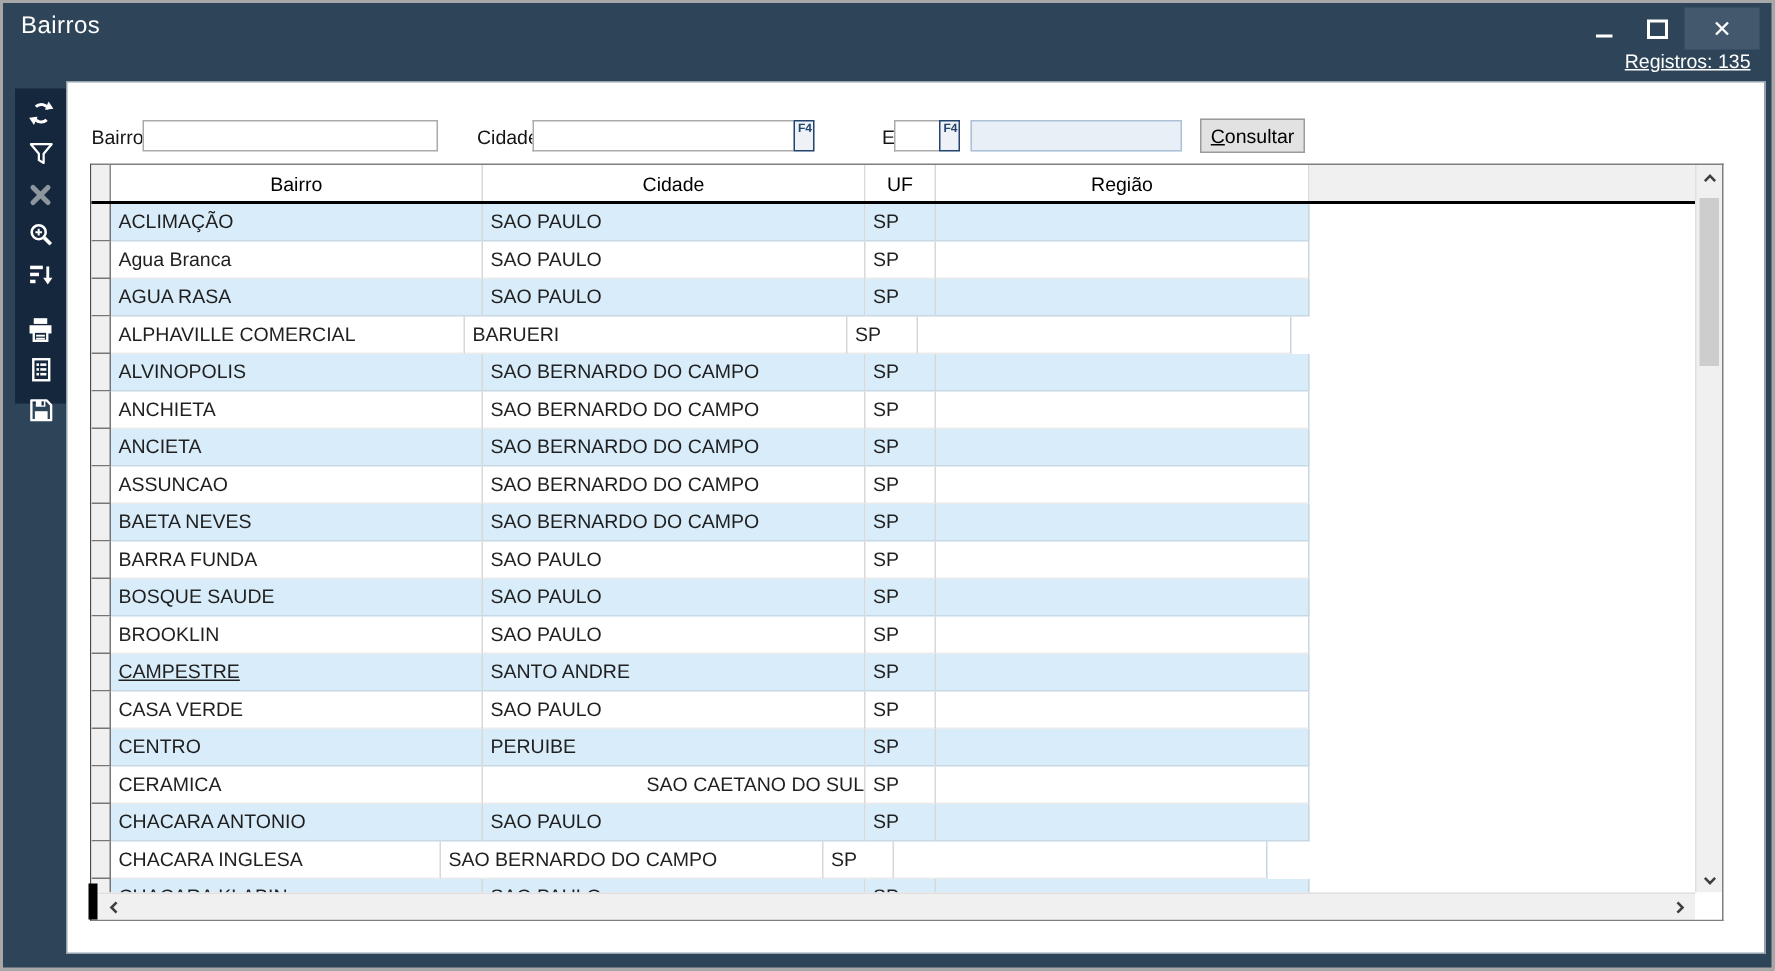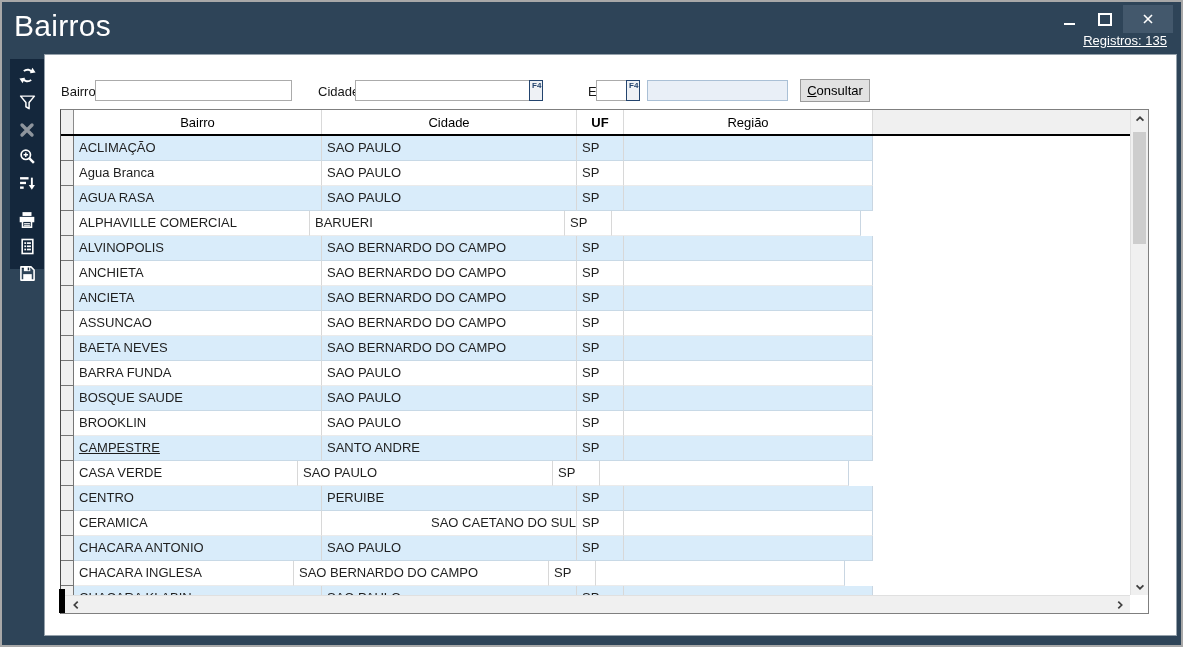--- a/index.html
+++ b/index.html
@@ -1,20 +1,20 @@
 <!DOCTYPE html>
 <html><head>
 <meta charset="utf-8">
 <style>
   html,body{margin:0;padding:0;}
   body{width:1183px;height:647px;font-family:"Liberation Sans",sans-serif;-webkit-font-smoothing:antialiased;}
   .window{position:relative;width:1183px;height:647px;background:#2e4458;border:2px solid #a8a8a8;box-sizing:border-box;overflow:hidden;}
 
   
-  .title{position:absolute;left:12px;top:7px;color:#ffffff;font-size:30px;font-weight:400;letter-spacing:.3px;}
+  .title{position:absolute;left:12px;top:7px;color:#ffffff;font-size:16px;font-weight:400;letter-spacing:.3px;}
   .win-controls{position:absolute;top:3px;right:8px;display:flex;height:28px;align-items:stretch;}
   .win-btn{width:36px;display:flex;align-items:center;justify-content:center;cursor:pointer;}
   .win-btn.close{width:50px;background:#43586c;}
   .glyph-min{width:11px;height:2px;background:#fff;margin-top:10px;}
   .glyph-max{width:10px;height:9px;border:2px solid #fff;}
   .registros{position:absolute;top:31px;right:14px;color:#ffffff;font-size:13px;text-decoration:underline;cursor:pointer;}
 
   
   .sidebar{position:absolute;left:8px;top:57px;width:34px;height:210px;background:#14273c;display:flex;flex-direction:column;align-items:center;padding-top:3px;box-sizing:border-box;}
   .icon-btn{width:26px;height:27px;display:flex;align-items:center;justify-content:center;color:#ffffff;cursor:pointer;flex:0 0 auto;}
@@ -168,21 +168,21 @@
     <div class="btn-consultar" style="left:755px;width:70px;">
       <span>Consultar</span>
     </div>
 
     <div class="grid">
 
       <div class="grid-header">
         <div class="hcell sel" style="width:13px;"></div>
         <div class="hcell" style="width:248px;">Bairro</div>
         <div class="hcell" style="width:255px;">Cidade</div>
-        <div class="hcell" style="width:47px;font-weight:bold;">UF</div>
+        <div class="hcell" style="width:47px;">UF</div>
         <div class="hcell" style="width:249px;">Região</div>
         <div class="hcell filler"></div>
       </div>
 
       <div class="grid-body">
           <div class="grow alt">
           <div class="selcell" style="width:13px;"></div>
           <div class="cell" style="width:248px;">ACLIMAÇÃO</div>
           <div class="cell" style="width:255px;">SAO PAULO</div>
           <div class="cell" style="width:47px;">SP</div>
@@ -267,21 +267,21 @@
         </div>
           <div class="grow alt">
           <div class="selcell" style="width:13px;"></div>
           <div class="cell" style="width:248px;text-decoration:underline;">CAMPESTRE</div>
           <div class="cell" style="width:255px;">SANTO ANDRE</div>
           <div class="cell" style="width:47px;">SP</div>
           <div class="cell" style="width:249px;border-right:1px solid #c9d6e2;"></div>
         </div>
           <div class="grow">
           <div class="selcell" style="width:13px;"></div>
-          <div class="cell" style="width:224px;">CASA VERDE</div>
+          <div class="cell" style="width:248px;">CASA VERDE</div>
           <div class="cell" style="width:255px;">SAO PAULO</div>
           <div class="cell" style="width:47px;">SP</div>
           <div class="cell" style="width:249px;border-right:1px solid #c9d6e2;"></div>
         </div>
           <div class="grow alt">
           <div class="selcell" style="width:13px;"></div>
           <div class="cell" style="width:248px;">CENTRO</div>
           <div class="cell" style="width:255px;">PERUIBE</div>
           <div class="cell" style="width:47px;">SP</div>
           <div class="cell" style="width:249px;border-right:1px solid #c9d6e2;"></div>

